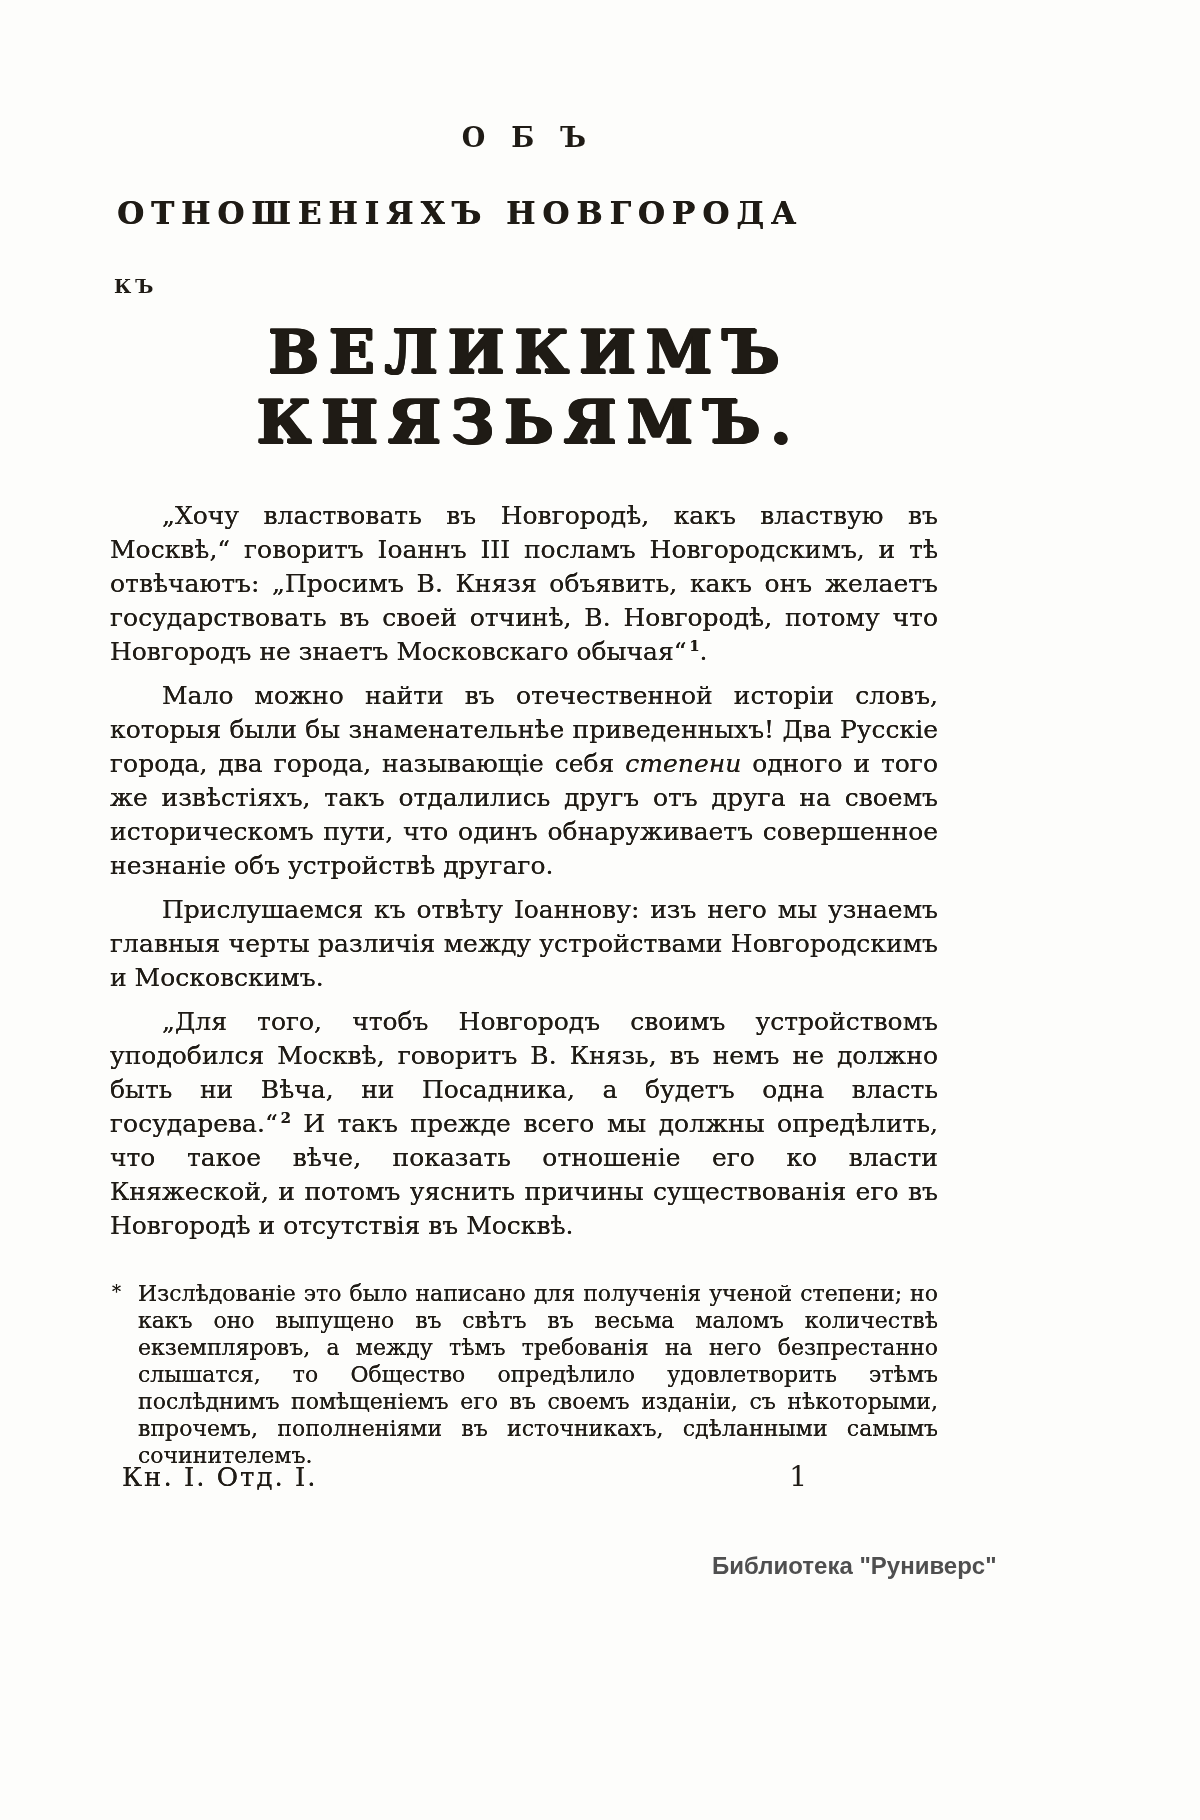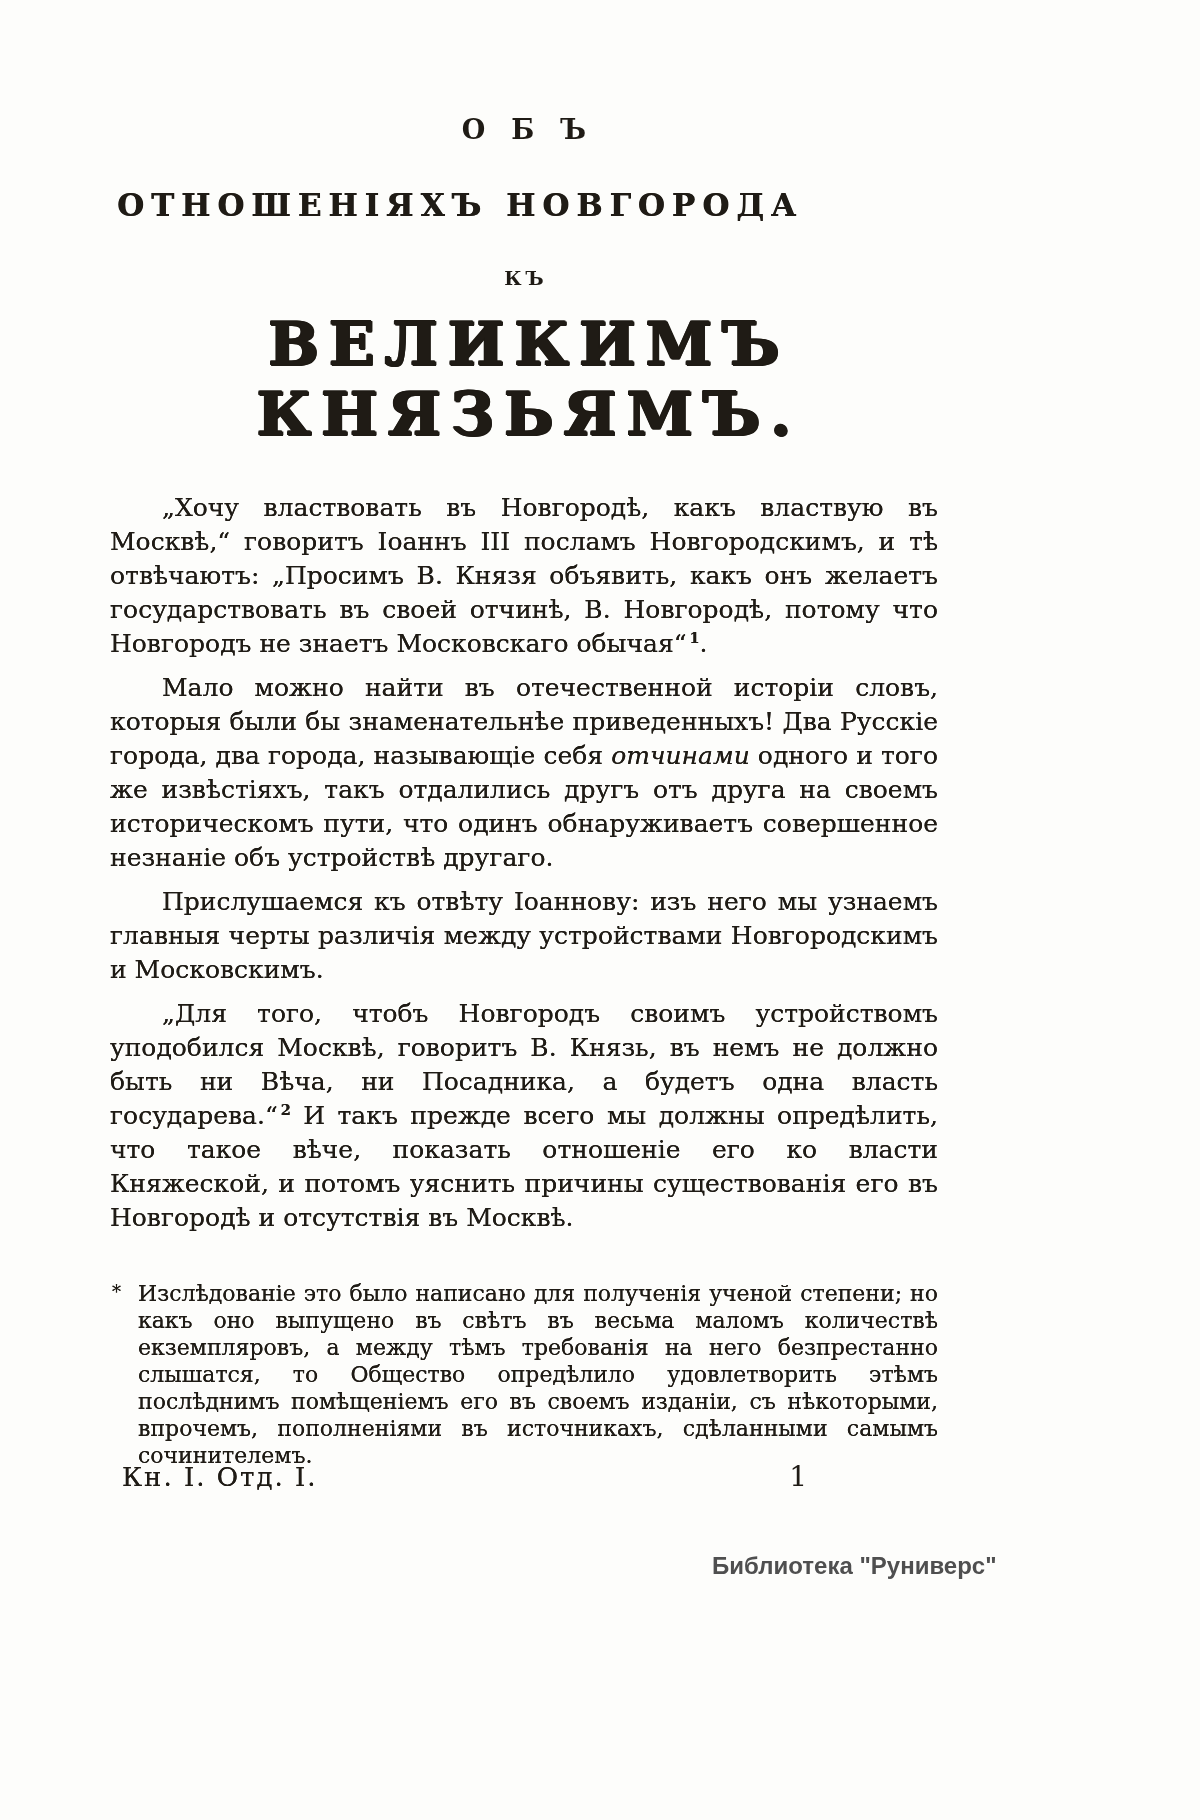--- a/index.html
+++ b/index.html
@@ -9,21 +9,21 @@
     width: 1200px;
     height: 1820px;
     background: #fdfdfb;
     color: #1f1b15;
     font-family: "DejaVu Serif", serif;
     overflow: hidden;
   }
   .column {
     position: absolute;
     left: 110px;
-    top: 4px;
+    top: 12px;
     width: 828px;
   }
   
   .super-title {
     margin-top: 110px;
     text-align: center;
     font-size: 27px;
     font-weight: bold;
     letter-spacing: 26px;
     padding-left: 26px; 
@@ -32,21 +32,21 @@
     margin-top: 42px;
     text-align: left;
     font-size: 31px;
     font-weight: bold;
     letter-spacing: 7px;
     padding-left: 7px;
     text-shadow: 0.5px 0 currentColor;
   }
   .preposition {
     margin-top: 44px;
-    text-align: center;
+    text-align: left;
     font-size: 19px;
     font-weight: bold;
     letter-spacing: 4px;
     padding-left: 4px;
   }
   .main-title {
     margin-top: 20px;
     text-align: center;
     font-size: 60px;
     font-weight: bold;
@@ -151,21 +151,21 @@
     <header>
       <div class="super-title">ОБЪ</div>
       <div class="title-line1">ОТНОШЕНІЯХЪ НОВГОРОДА</div>
       <div class="preposition">КЪ</div>
       <div class="main-title">ВЕЛИКИМЪ КНЯЗЬЯМЪ.</div>
     </header>
 
     <main class="body-text">
       <p><span>„Хочу властвовать въ Новгородѣ, какъ властвую въ Москвѣ,“ говоритъ Іоаннъ III посламъ Новгородскимъ, и тѣ отвѣчаютъ: „Просимъ В. Князя объявить, какъ онъ желаетъ государствовать въ своей отчинѣ, В. Новгородѣ, потому что Новгородъ не знаетъ Московскаго обычая“</span><span class="fn-ref">1</span><span>.</span></p>
 
-      <p><span>Мало можно найти въ отечественной исторіи словъ, которыя были бы знаменательнѣе приведенныхъ! Два Русскіе города, два города, называющіе себя </span><span class="it">отчинами</span><span> одного и того же извѣстіяхъ, такъ отдалились другъ отъ друга на своемъ историческомъ пути, что одинъ обнаруживаетъ совершенное незнаніе объ устройствѣ другаго.</span></p>
+      <p><span>Мало можно найти въ отечественной исторіи словъ, которыя были бы знаменательнѣе приведенныхъ! Два Русскіе города, два города, называющіе себя </span><span class="it">степени</span><span> одного и того же извѣстіяхъ, такъ отдалились другъ отъ друга на своемъ историческомъ пути, что одинъ обнаруживаетъ совершенное незнаніе объ устройствѣ другаго.</span></p>
 
       <p><span>Прислушаемся къ отвѣту Іоаннову: изъ него мы узнаемъ главныя черты различія между устройствами Новгородскимъ и Московскимъ.</span></p>
 
       <p><span>„Для того, чтобъ Новгородъ своимъ устройствомъ уподобился Москвѣ, говоритъ В. Князь, въ немъ не должно быть ни Вѣча, ни Посадника, а будетъ одна власть государева.“</span><span class="fn-ref">2</span><span> И такъ прежде всего мы должны опредѣлить, что такое вѣче, показать отношеніе его ко власти Княжеской, и потомъ уяснить причины существованія его въ Новгородѣ и отсутствія въ Москвѣ.</span></p>
 
     </main>
 
   </div>
 
   <aside class="footnote">

